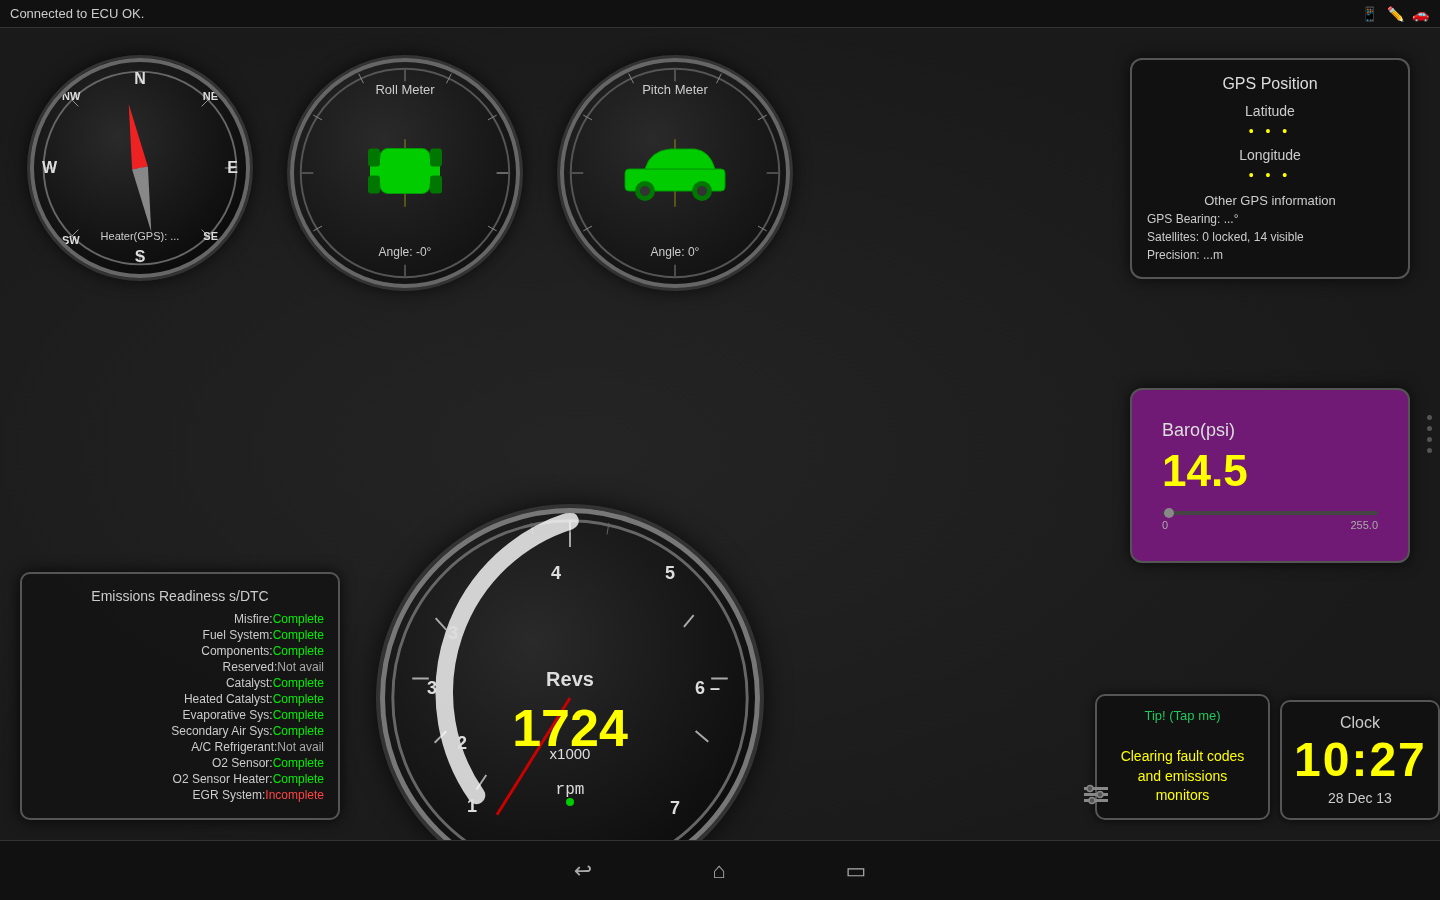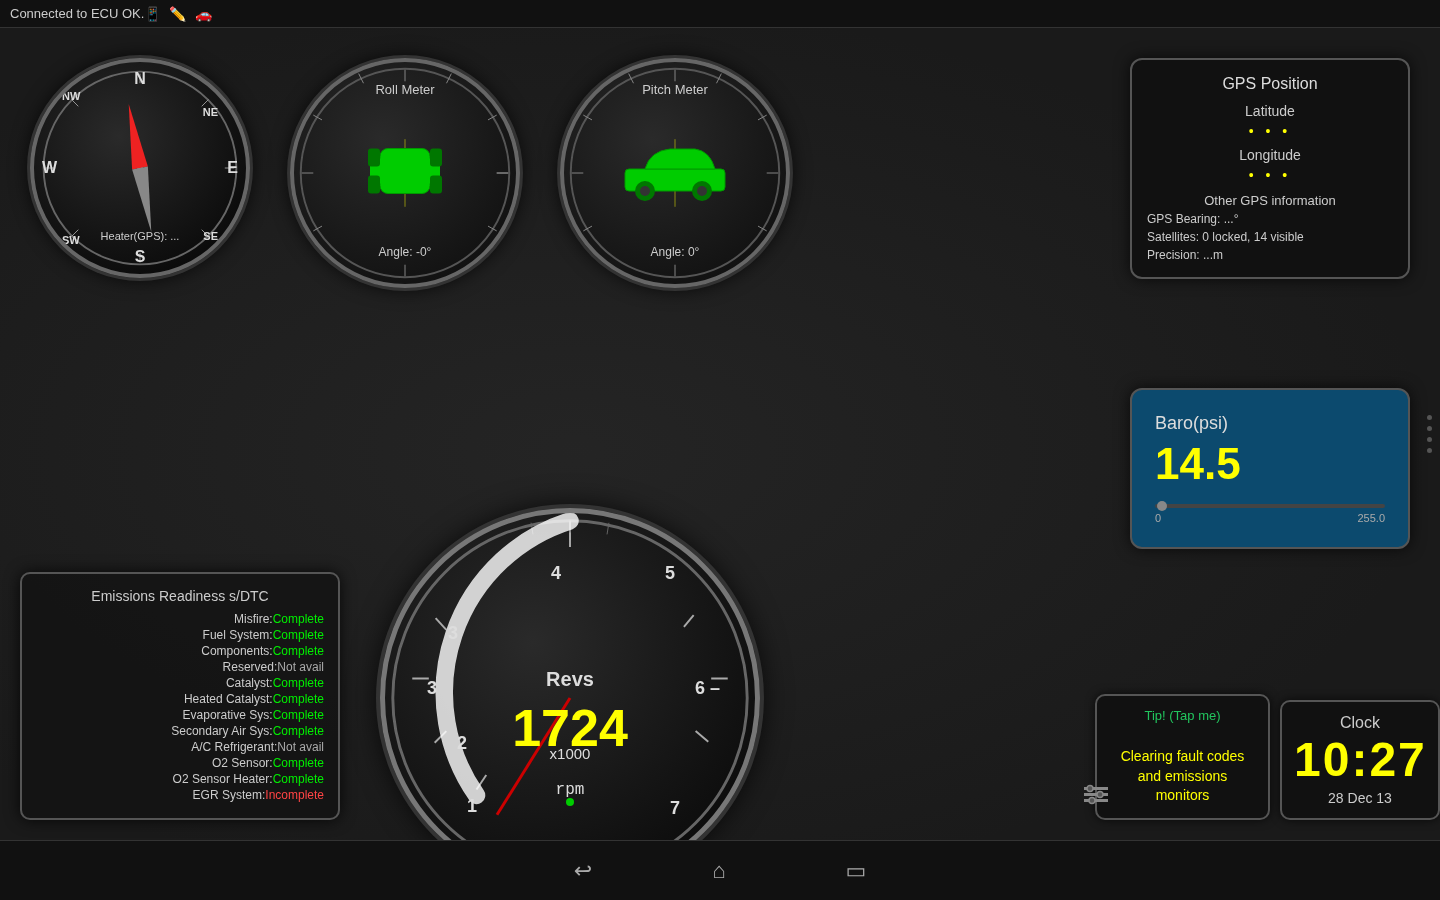--- a/index.html
+++ b/index.html
@@ -14,20 +14,21 @@
     }
 
     
     #status-bar {
       position: absolute;
       top: 0; left: 0; right: 0;
       height: 28px;
       background: #111;
       display: flex;
       align-items: center;
+      justify-content: space-between;
       padding: 0 10px;
       border-bottom: 1px solid #333;
     }
     #status-bar .status-text {
       color: #ccc;
       font-size: 13px;
     }
     #status-bar .status-icons {
       display: flex;
       gap: 8px;
@@ -86,21 +87,21 @@
       position: absolute;
       color: #ddd;
       font-size: 16px;
       font-weight: bold;
     }
     .compass-N { top: 8px; left: 50%; transform: translateX(-50%); }
     .compass-S { bottom: 8px; left: 50%; transform: translateX(-50%); }
     .compass-W { left: 8px; top: 50%; transform: translateY(-50%); }
     .compass-E { right: 8px; top: 50%; transform: translateY(-50%); }
     .compass-NW { top: 28px; left: 28px; font-size: 11px; }
-    .compass-NE { top: 28px; right: 28px; font-size: 11px; margin-top: 16px; }
+    .compass-NE { top: 28px; right: 28px; font-size: 11px; }
     .compass-SW { bottom: 28px; left: 28px; font-size: 11px; }
     .compass-SE { bottom: 32px; right: 28px; font-size: 11px; }
     .compass-bearing {
       position: absolute;
       bottom: 32px;
       left: 50%;
       transform: translateX(-50%);
       color: #ccc;
       font-size: 11px;
       white-space: nowrap;
@@ -341,24 +342,24 @@
       font-size: 12px;
       margin-top: 4px;
     }
 
     
     #baro-panel {
       position: absolute;
       top: 360px;
       right: 30px;
       width: 280px;
-      background: #0c4a6e;
+      background: #701a75;
       border: 2px solid #555;
       border-radius: 12px;
-      padding: 23px;
+      padding: 30px;
       box-shadow: 0 0 15px rgba(0,0,0,0.7);
     }
     .baro-title {
       color: #ddd;
       font-size: 18px;
       margin-bottom: 5px;
     }
     .baro-value {
       color: #ffff00;
       font-size: 44px;

